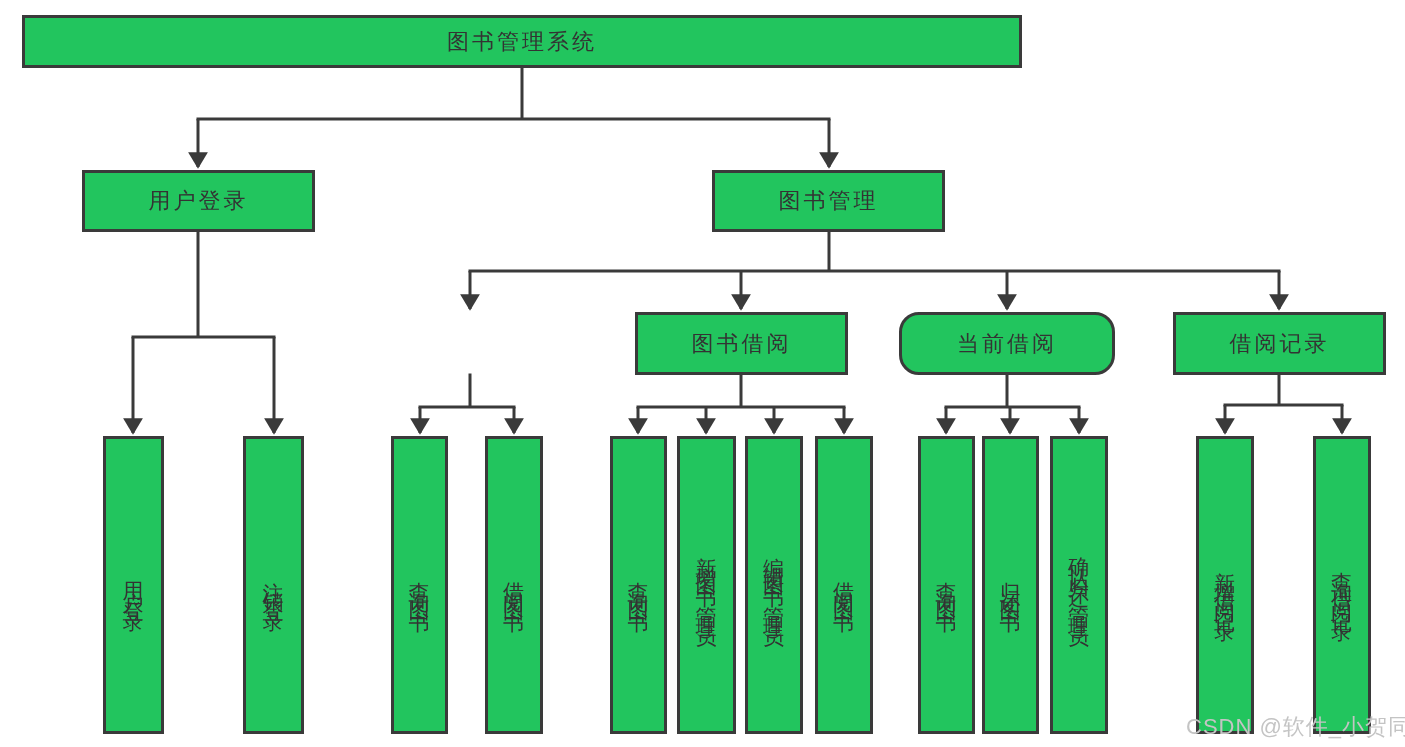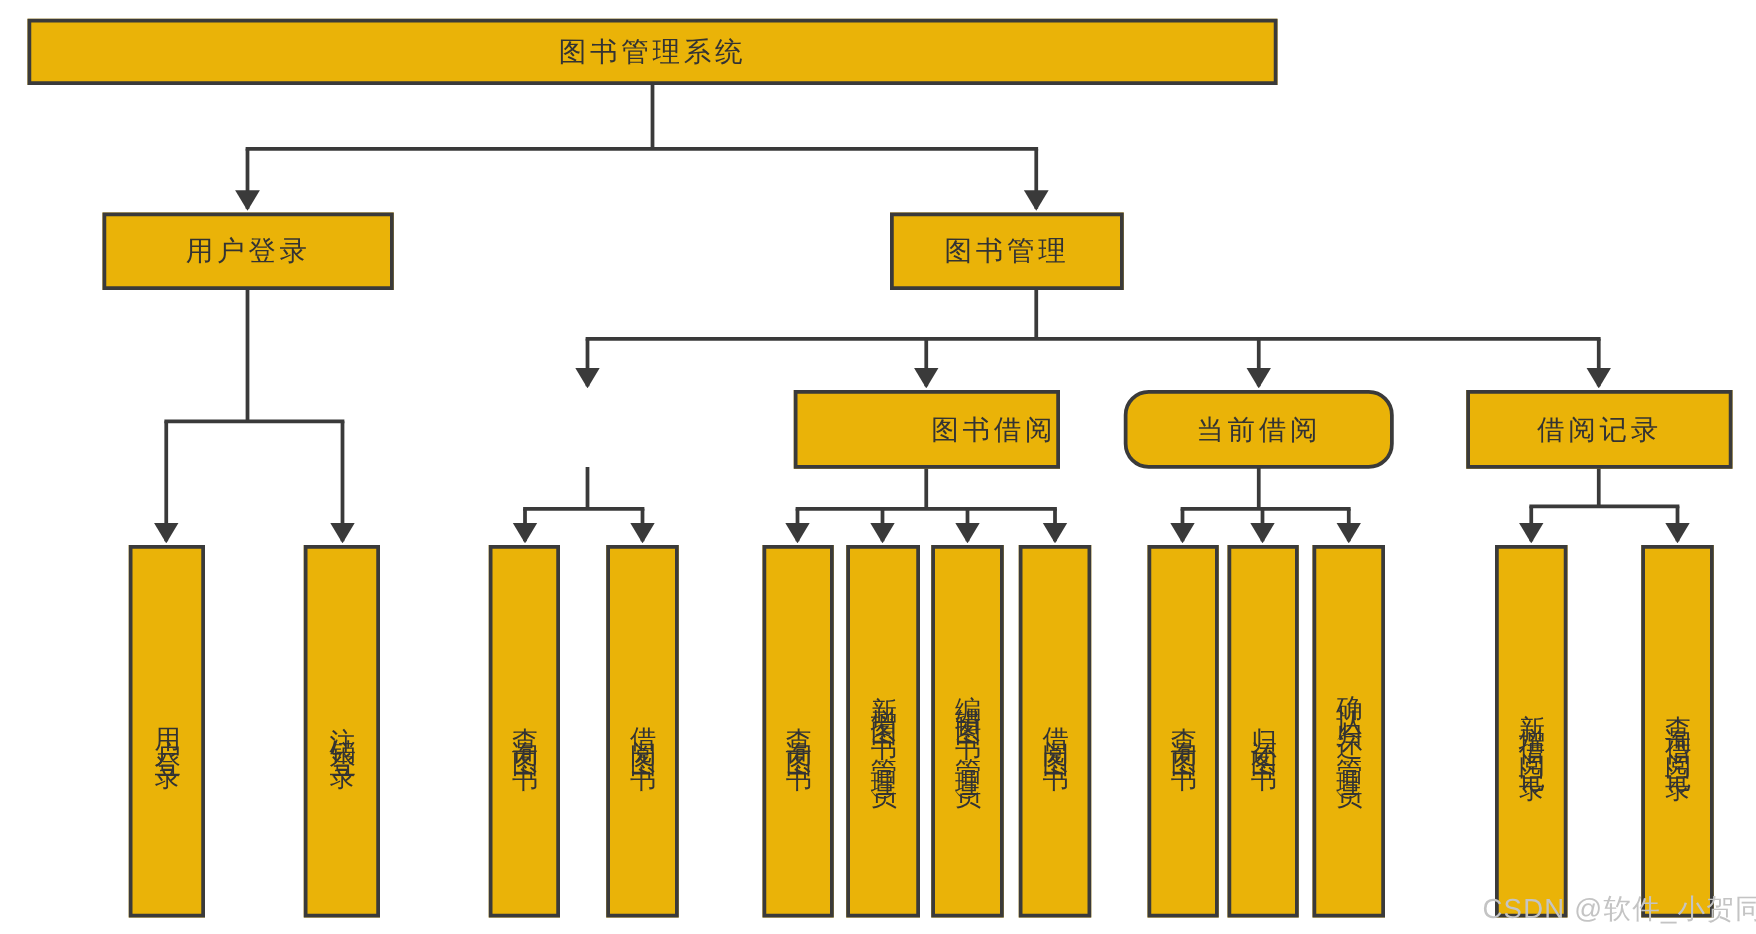--- a/index.html
+++ b/index.html
@@ -28,21 +28,21 @@
     stroke-width: 3;
     fill: none;
   }
   svg.connectors .arrowhead {
     fill: var(--line, #3a3a3a);
     stroke: none;
   }
   .node {
     position: absolute;
     box-sizing: border-box;
-    background: #eab308;
+    background: #22c55e;
     border: 3px solid var(--line, #3a3a3a);
     display: flex;
     align-items: center;
     justify-content: center;
     z-index: 2;
   }
   .h-node .lbl {
     font-size: 22px;
     letter-spacing: 3px;
     white-space: nowrap;
@@ -118,25 +118,25 @@
     <line class="stem" x1="1342" y1="405" x2="1342" y2="433" marker-end="url(#arrow)"></line>
   </svg>
 
   <div class="node h-node" style="left:22px;top:15px;width:1000px;height:53px;">
     <span class="lbl">图书管理系统</span>
   </div>
 
   <div class="node h-node" style="left:82px;top:170px;width:233px;height:62px;">
     <span class="lbl">用户登录</span>
   </div>
-  <div class="node h-node" style="left:712px;top:170px;width:187px;height:62px;">
+  <div class="node h-node" style="left:712px;top:170px;width:233px;height:62px;">
     <span class="lbl">图书管理</span>
   </div>
 
-  <div class="node h-node" style="left:635px;top:312px;width:213px;height:63px;justify-content:flex-end;">
+  <div class="node h-node" style="left:635px;top:312px;width:213px;height:63px;">
     <span class="lbl">图书借阅</span>
   </div>
   <div class="node h-node" style="left:899px;top:312px;width:216px;height:63px;border-radius:20px;">
     <span class="lbl">当前借阅</span>
   </div>
   <div class="node h-node" style="left:1173px;top:312px;width:213px;height:63px;align-items:center;">
     <span class="lbl">借阅记录</span>
   </div>
 
   <div class="node leaf" style="left:103px;width:61px;">

